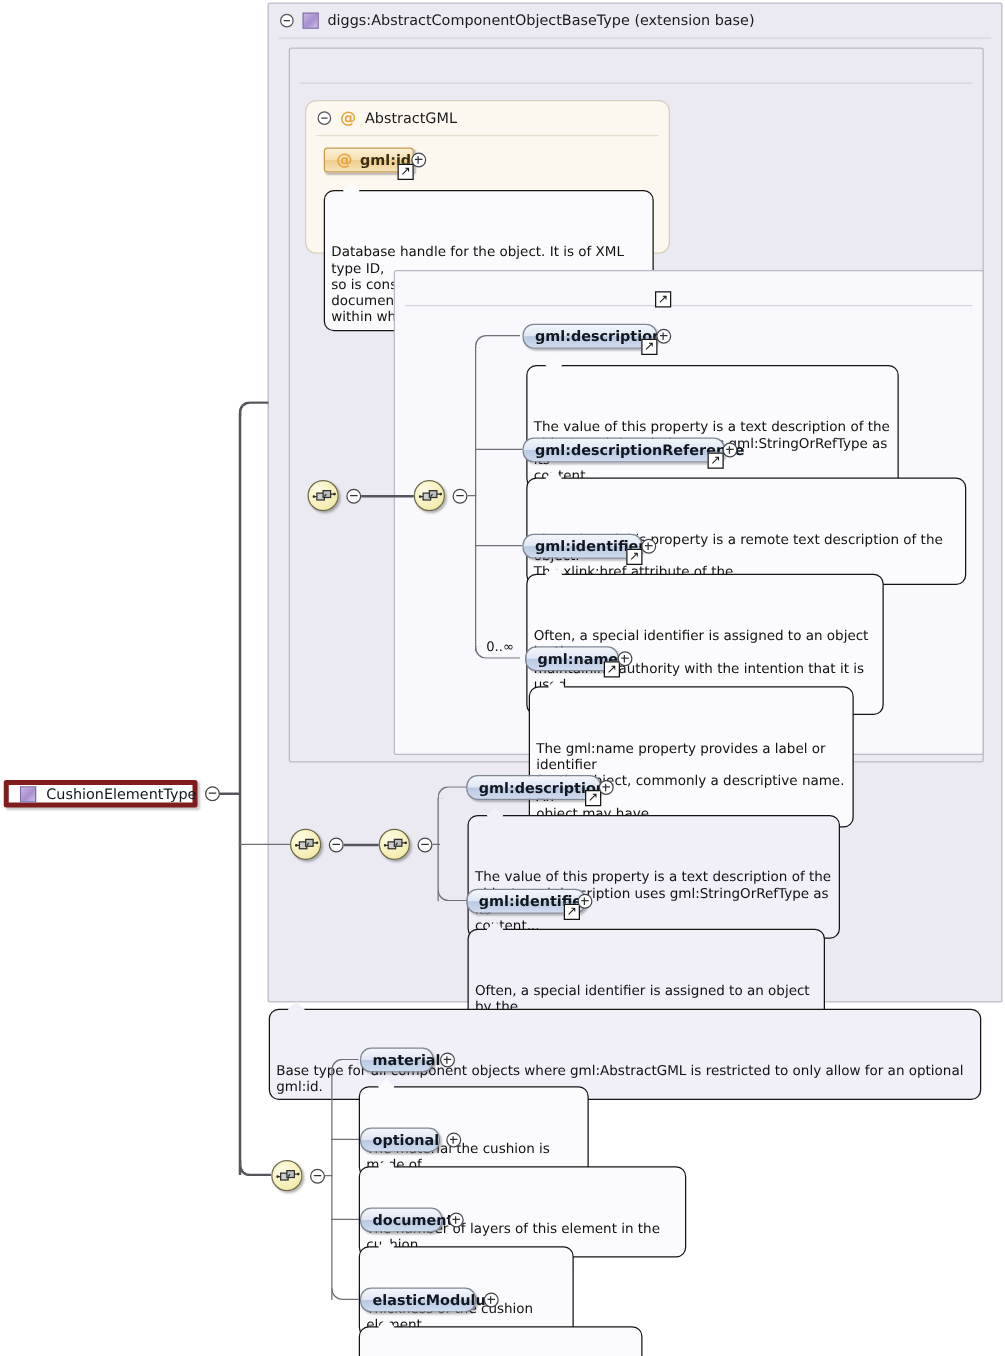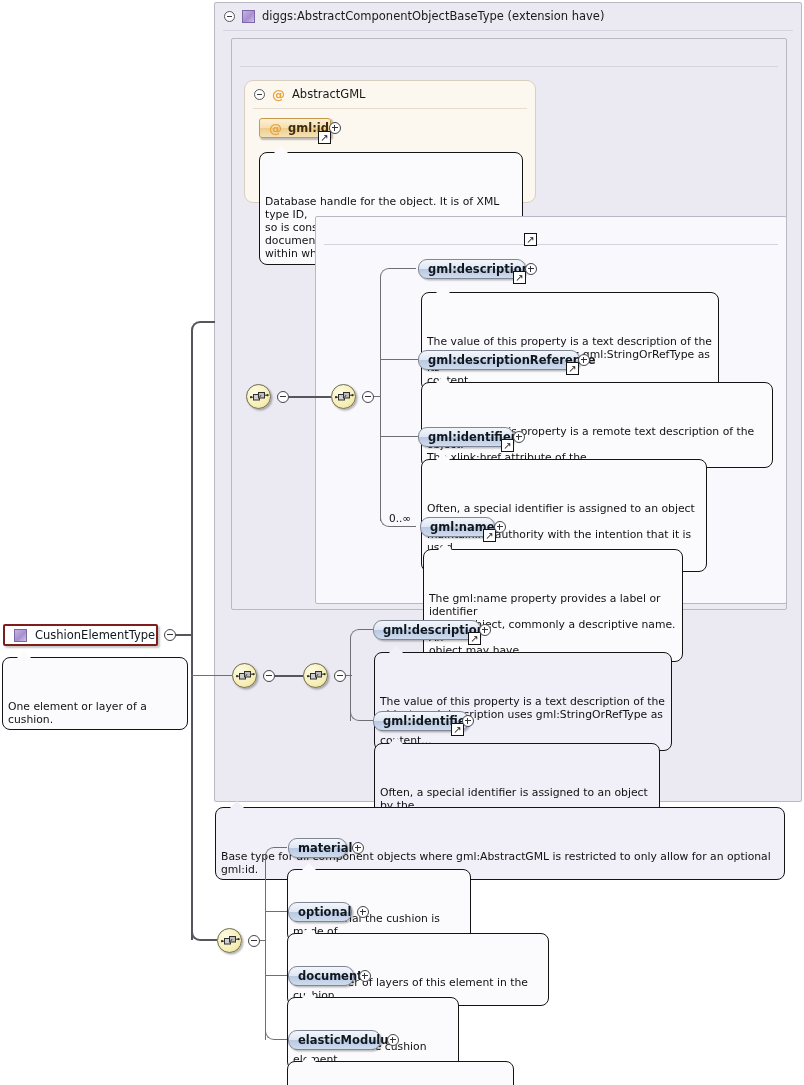--- a/index.html
+++ b/index.html
@@ -114,21 +114,21 @@
     box-shadow: 1.5px 1.5px 1.5px rgba(0,0,0,0.25);
   }
   .node.attr {
     border: 1px solid #c79a4c;
     background: linear-gradient(to bottom, #fdf0d8 0%, #f7dfae 48%, #eccd8e 52%, #f6e2b8 100%);
     border-radius: 3px;
     color: #3a2d12;
     gap: 6px;
   }
   .node.typebox {
-    border: 2px solid #7f1d1d;
+    border: 4px solid #7f1d1d;
     border-radius: 2px;
     background: #ffffff;
     box-shadow: 2px 2px 2px rgba(0,0,0,0.22);
     gap: 8px;
     height: 22px;
     font-weight: normal;
     font-size: 11.5px;
   }
 
   
@@ -249,21 +249,21 @@
 </style>
 </head>
 <body>
 
 <div id="canvas">
 
   <div class="group-box" style="left:214px; top:2px; width:588px; height:800px;">
     <div class="group-header">
       <span class="collapse"></span>
       <span class="type-glyph"></span>
-      <span>diggs:AbstractComponentObjectBaseType (extension have)</span>
+      <span>diggs:AbstractComponentObjectBaseType (extension base)</span>
     </div>
     <div class="group-rule"></div>
   </div>
 
   <div class="group-box" style="left:231px; top:38px; width:556px; height:572px;">
     <div class="group-rule"></div>
   </div>
 
   <div class="group-box attrs" style="left:244px; top:80px; width:292px; height:123px;">
     <div class="group-header">
@@ -382,25 +382,20 @@
     <span>The gml:name property provides a label or identifier
 for the object, commonly a descriptive name. An
 object may have...</span>
   </div>
 
   <div class="node typebox" style="left:3px; top:624px; width:155px;">
     <span class="type-glyph"></span>
     <span>CushionElementType</span>
   </div>
   <div class="expand" style="left:164px; top:629px;"></div>
-  <div class="doc" style="left:2px; top:657px; width:186px;">
-    <span class="tail"></span>
-    <span class="tailmask"></span>
-    <span>One element or layer of a cushion.</span>
-  </div>
 
   <div class="ln h thick" style="left:176px; top:634px; width:16px;"></div>
   <div class="ln v thick" style="left:191px; top:330px; height:610px;"></div>
 
   <div class="corner thick tl" style="left:191px; top:321px; width:24px; height:12px;"></div>
 
   <div class="ln h" style="left:191px; top:675px; width:41px;"></div>
 
   <div class="corner thick bl" style="left:191px; top:928px; width:26px; height:13px;"></div>
 

